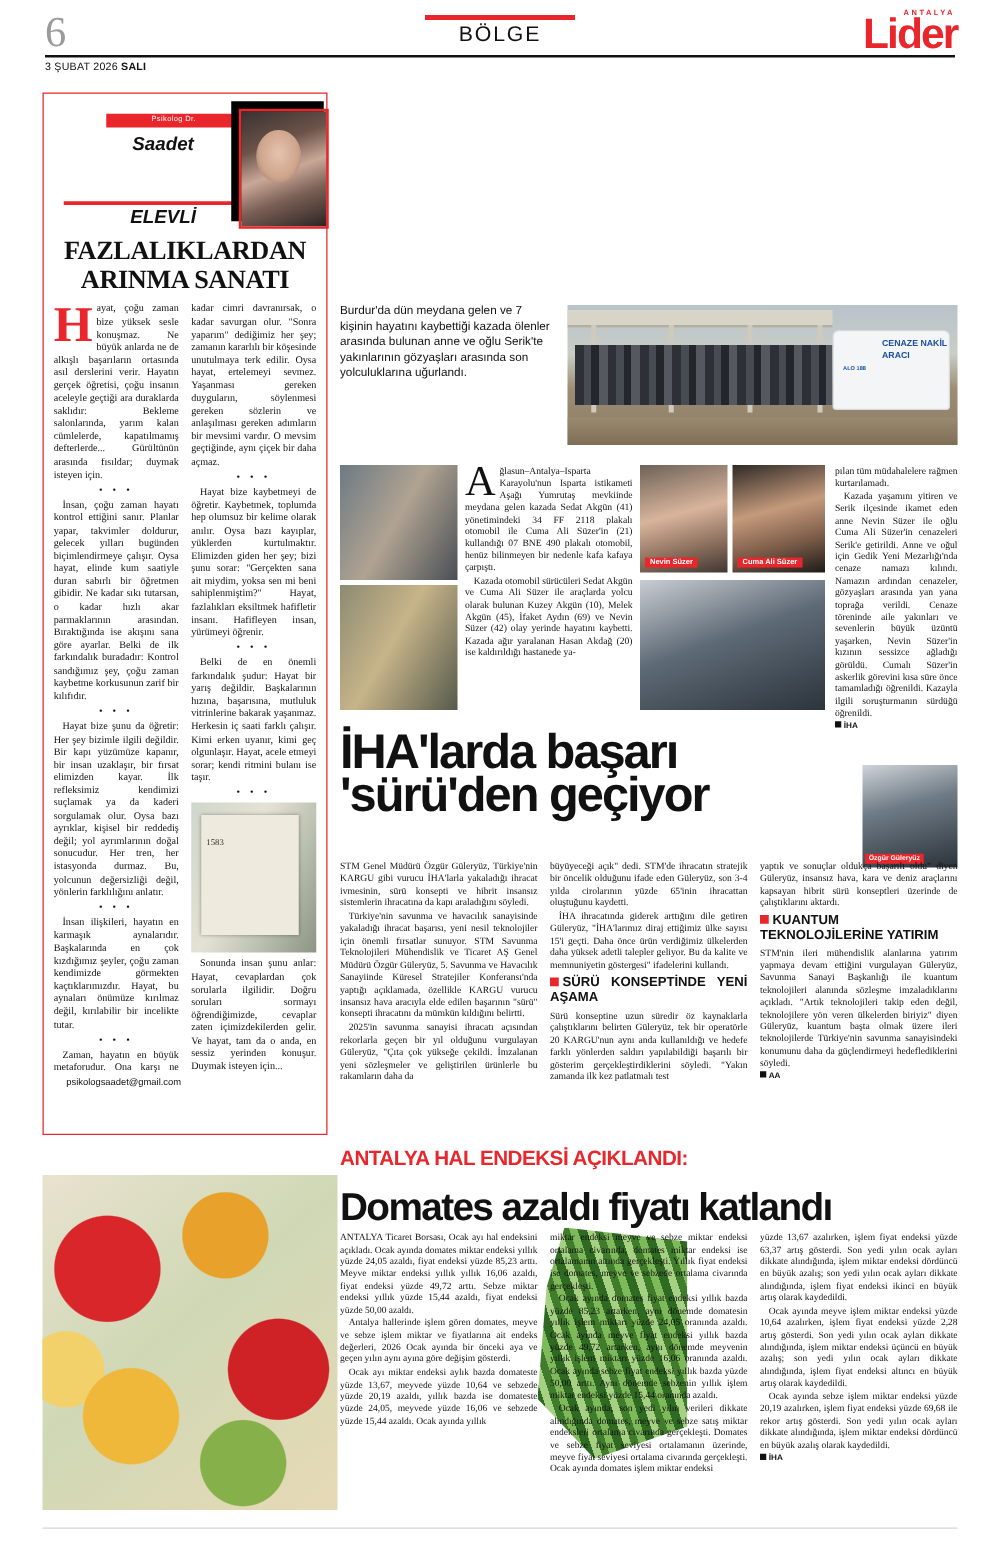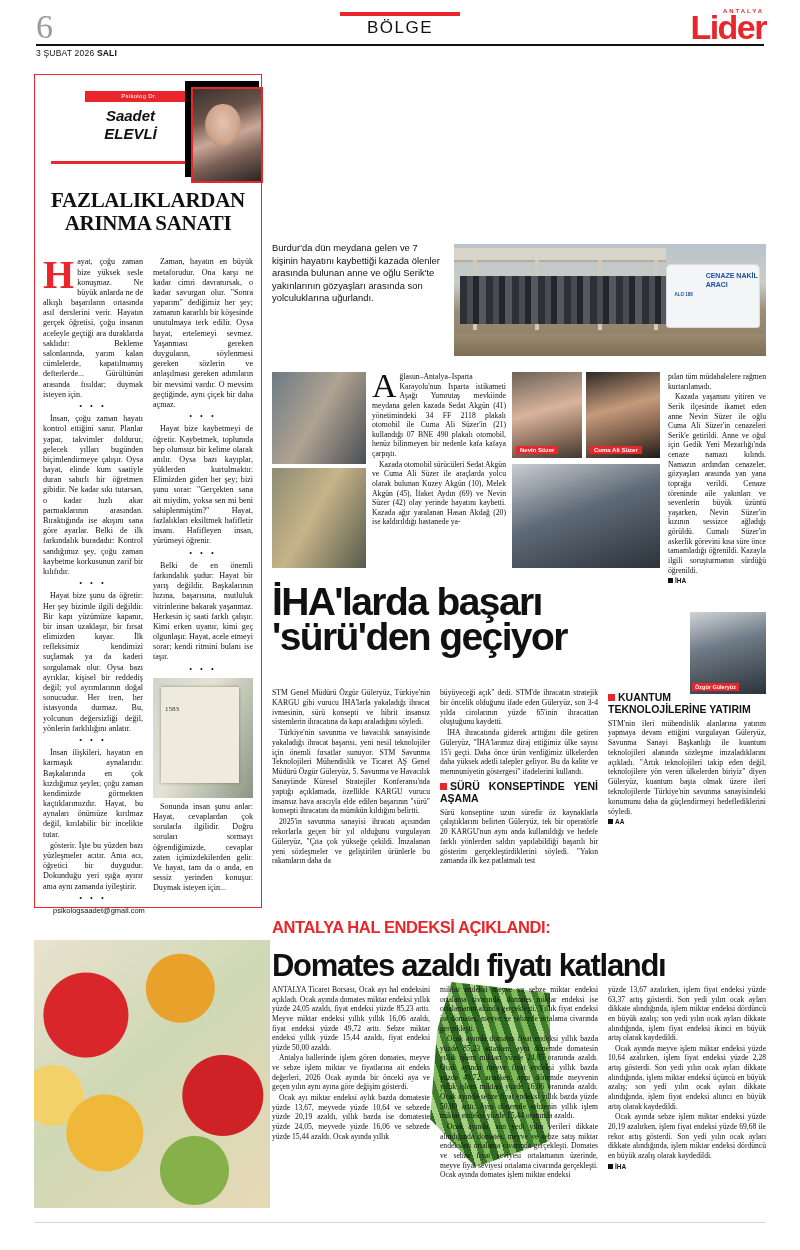--- a/index.html
+++ b/index.html
@@ -61,21 +61,21 @@
     position:absolute; left:42px; top:8px; width:108px; height:11px;
     font-family:"Liberation Sans", sans-serif; font-size:6px; color:#fff;
     text-align:center; line-height:11px; letter-spacing:.3px;
   }
   .byline-name {
     position:absolute; left:20px; top:24px; width:135px;
     text-align:center;
     font-family:"Liberation Sans", sans-serif;
     font-style:italic; font-weight:bold; font-size:15px; line-height:1.2; color:#111;
   }
-  .byline-name .sur { display:block; }
+  .byline-name .sur { display:block;margin-top:40px; }
   .byline-underbar {
     position:absolute; left:8px; top:78px; width:150px; height:3px; background:#e8262b;
   }
   .byline-photo {
     position:absolute; left:142px; top:-2px; width:74px; height:96px;
     background:#000;
   }
   .byline-photo .frame {
     position:absolute; left:6px; top:6px; right:-4px; bottom:-6px;
     background:linear-gradient(160deg,#3a3130 0%,#6b5349 30%,#caa898 52%,#7a5f55 72%,#2b2423 100%);
@@ -83,21 +83,21 @@
   }
   .byline-photo .frame::after{
     content:""; position:absolute; left:18%; top:16%; width:52%; height:46%;
     border-radius:50%;
     background:radial-gradient(ellipse at 50% 45%, #e6c3ae 0%, #cfa48c 60%, #8c6a58 100%);
   }
 
   .opinion-title {
     font-family:"Liberation Serif", serif;
     font-weight:bold; font-size:21px; line-height:1.08;
-    text-align:center; margin:6px 0 23px; letter-spacing:-.3px;
+    text-align:center; margin:6px 0 8px; letter-spacing:-.3px;
   }
 
   .op-cols { column-count:2; column-gap:10px; }
   .op-cols p {
     font-family:"Liberation Serif", serif;
     font-size:8.1px; line-height:1.26; text-align:justify;
     text-indent:7px; margin-bottom:1px; hyphens:auto;
   }
   .op-cols p.sep { text-align:center; letter-spacing:3px; text-indent:0; margin:2px 0; }
   .op-cols p.first { text-indent:0; }
@@ -311,21 +311,20 @@
     <div class="opinion-title">FAZLALIKLARDAN ARINMA SANATI</div>
 
     <div class="op-cols">
       <p class="first"><span class="dropcap">H</span><span>ayat, çoğu zaman bize yüksek sesle konuşmaz. Ne büyük anlarda ne de alkışlı başarıların ortasında asıl derslerini verir. Hayatın gerçek öğretisi, çoğu insanın aceleyle geçtiği ara duraklarda saklıdır: Bekleme salonlarında, yarım kalan cümlelerde, kapatılmamış defterlerde... Gürültünün arasında fısıldar; duymak isteyen için.</span></p>
       <p class="sep">• • •</p>
       <p>İnsan, çoğu zaman hayatı kontrol ettiğini sanır. Planlar yapar, takvimler doldurur, gelecek yılları bugünden biçimlendirmeye çalışır. Oysa hayat, elinde kum saatiyle duran sabırlı bir öğretmen gibidir. Ne kadar sıkı tutarsan, o kadar hızlı akar parmaklarının arasından. Bıraktığında ise akışını sana göre ayarlar. Belki de ilk farkındalık buradadır: Kontrol sandığımız şey, çoğu zaman kaybetme korkusunun zarif bir kılıfıdır.</p>
       <p class="sep">• • •</p>
       <p>Hayat bize şunu da öğretir: Her şey bizimle ilgili değildir. Bir kapı yüzümüze kapanır, bir insan uzaklaşır, bir fırsat elimizden kayar. İlk refleksimiz kendimizi suçlamak ya da kaderi sorgulamak olur. Oysa bazı ayrıklar, kişisel bir reddediş değil; yol ayrımlarının doğal sonucudur. Her tren, her istasyonda durmaz. Bu, yolcunun değersizliği değil, yönlerin farklılığını anlatır.</p>
       <p class="sep">• • •</p>
       <p>İnsan ilişkileri, hayatın en karmaşık aynalarıdır. Başkalarında en çok kızdığımız şeyler, çoğu zaman kendimizde görmekten kaçtıklarımızdır. Hayat, bu aynaları önümüze kırılmaz değil, kırılabilir bir incelikte tutar.</p>
-      <p>gösterir. İşte bu yüzden bazı yüzleşmeler acıtır. Ama acı, öğretici bir duygudur. Dokunduğu yeri ışığa ayırır ama aynı zamanda iyileştirir.</p>
       <p class="sep">• • •</p>
       <p>Zaman, hayatın en büyük metaforudur. Ona karşı ne kadar cimri davranırsak, o kadar savurgan olur. "Sonra yaparım" dediğimiz her şey; zamanın kararlılı bir köşesinde unutulmaya terk edilir. Oysa hayat, ertelemeyi sevmez. Yaşanması gereken duyguların, söylenmesi gereken sözlerin ve anlaşılması gereken adımların bir mevsimi vardır. O mevsim geçtiğinde, aynı çiçek bir daha açmaz.</p>
       <p class="sep">• • •</p>
       <p>Hayat bize kaybetmeyi de öğretir. Kaybetmek, toplumda hep olumsuz bir kelime olarak anılır. Oysa bazı kayıplar, yüklerden kurtulmaktır. Elimizden giden her şey; bizi şunu sorar: "Gerçekten sana ait miydim, yoksa sen mi beni sahiplenmiştim?" Hayat, fazlalıkları eksiltmek hafifletir insanı. Hafifleyen insan, yürümeyi öğrenir.</p>
       <p class="sep">• • •</p>
       <p>Belki de en önemli farkındalık şudur: Hayat bir yarış değildir. Başkalarının hızına, başarısına, mutluluk vitrinlerine bakarak yaşanmaz. Herkesin iç saati farklı çalışır. Kimi erken uyanır, kimi geç olgunlaşır. Hayat, acele etmeyi sorar; kendi ritmini bulanı ise taşır.</p>
       <p class="sep">• • •</p>
       <div class="op-photo">
         <div class="paper">1583</div>
       </div>
@@ -396,20 +395,21 @@
     </div>
 
     <div class="iha-col" style="left:168px; width:158px;">
       <p class="first">büyüyeceği açık" dedi. STM'de ihracatın stratejik bir öncelik olduğunu ifade eden Güleryüz, son 3-4 yılda cirolarının yüzde 65'inin ihracattan oluştuğunu kaydetti.</p>
       <p>İHA ihracatında giderek arttığını dile getiren Güleryüz, "İHA'larımız diraj ettiğimiz ülke sayısı 15'i geçti. Daha önce ürün verdiğimiz ülkelerden daha yüksek adetli talepler geliyor. Bu da kalite ve memnuniyetin göstergesi" ifadelerini kullandı.</p>
       <div class="subhead"><span class="sq"></span><span>SÜRÜ KONSEPTİNDE YENİ AŞAMA</span></div>
       <p class="first">Sürü konseptine uzun süredir öz kaynaklarla çalıştıklarını belirten Güleryüz, tek bir operatörle 20 KARGU'nun aynı anda kullanıldığı ve hedefe farklı yönlerden saldırı yapılabildiği başarılı bir gösterim gerçekleştirdiklerini söyledi. "Yakın zamanda ilk kez patlatmalı test</p>
     </div>
 
     <div class="iha-col" style="left:336px; width:158px;">
+      <p class="first">yaptık ve sonuçlar oldukça başarılı oldu" diyen Güleryüz, insansız hava, kara ve deniz araçlarını kapsayan hibrit sürü konseptleri üzerinde de çalıştıklarını aktardı.</p>
       <div class="subhead"><span class="sq"></span><span>KUANTUM TEKNOLOJİLERİNE YATIRIM</span></div>
       <p class="first">STM'nin ileri mühendislik alanlarına yatırım yapmaya devam ettiğini vurgulayan Güleryüz, Savunma Sanayi Başkanlığı ile kuantum teknolojileri alanında sözleşme imzaladıklarını açıkladı. "Artık teknolojileri takip eden değil, teknolojilere yön veren ülkelerden biriyiz" diyen Güleryüz, kuantum başta olmak üzere ileri teknolojilerde Türkiye'nin savunma sanayisindeki konumunu daha da güçlendirmeyi hedeflediklerini söyledi.</p>
       <p class="agency"><span class="sq"></span><span>AA</span></p>
     </div>
   </div>
 
   <div class="hal-kicker-wrap">
     <div class="hal-kicker">ANTALYA HAL ENDEKSİ AÇIKLANDI:</div>
     <div class="hal-title">Domates azaldı fiyatı katlandı</div>
   </div>

